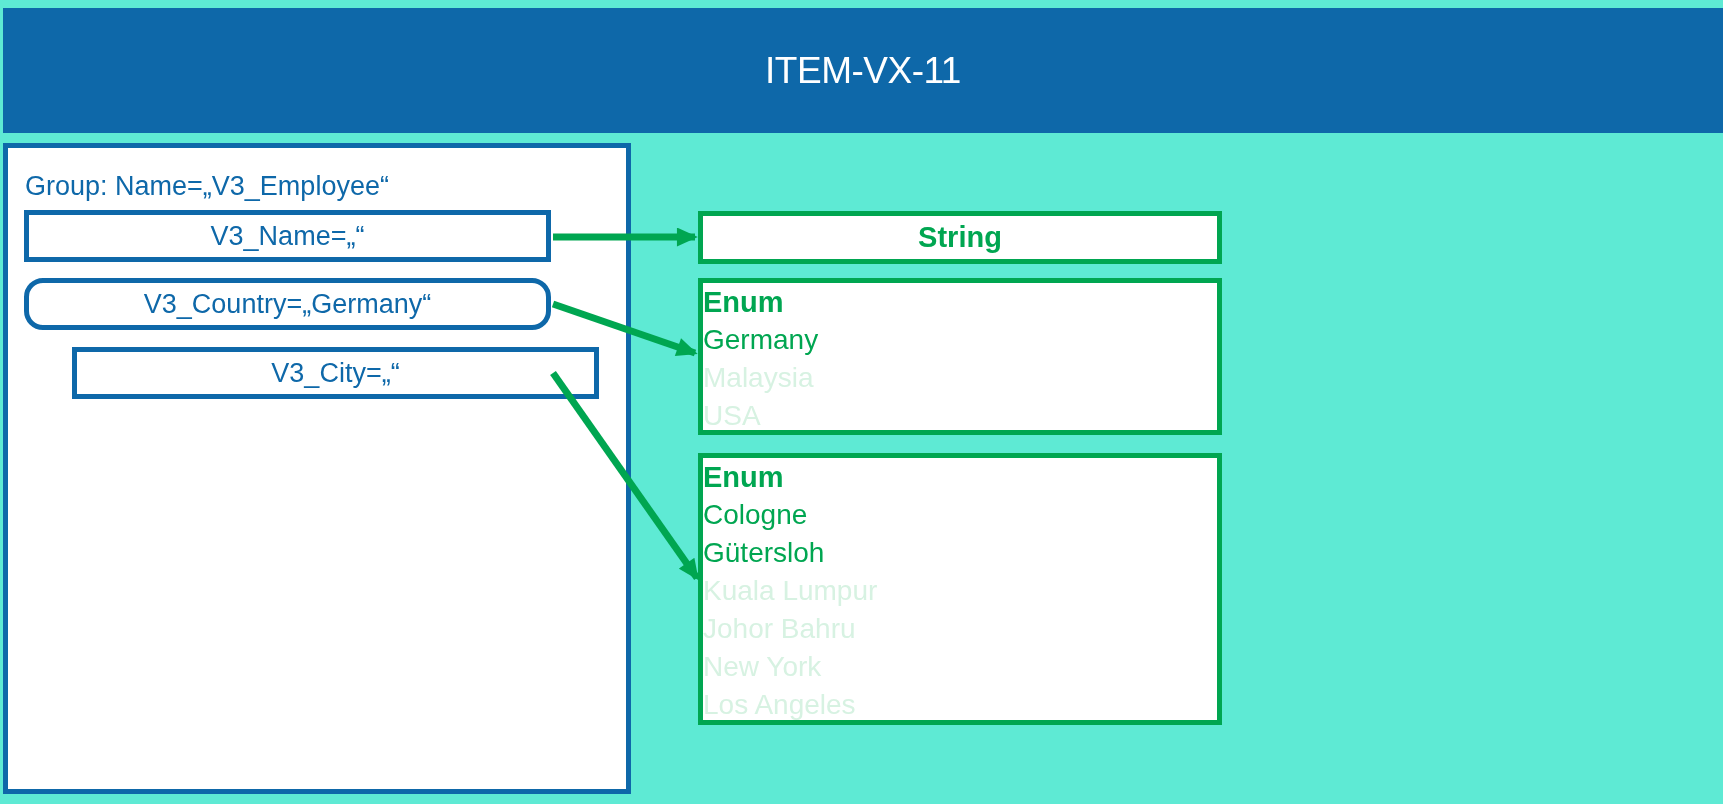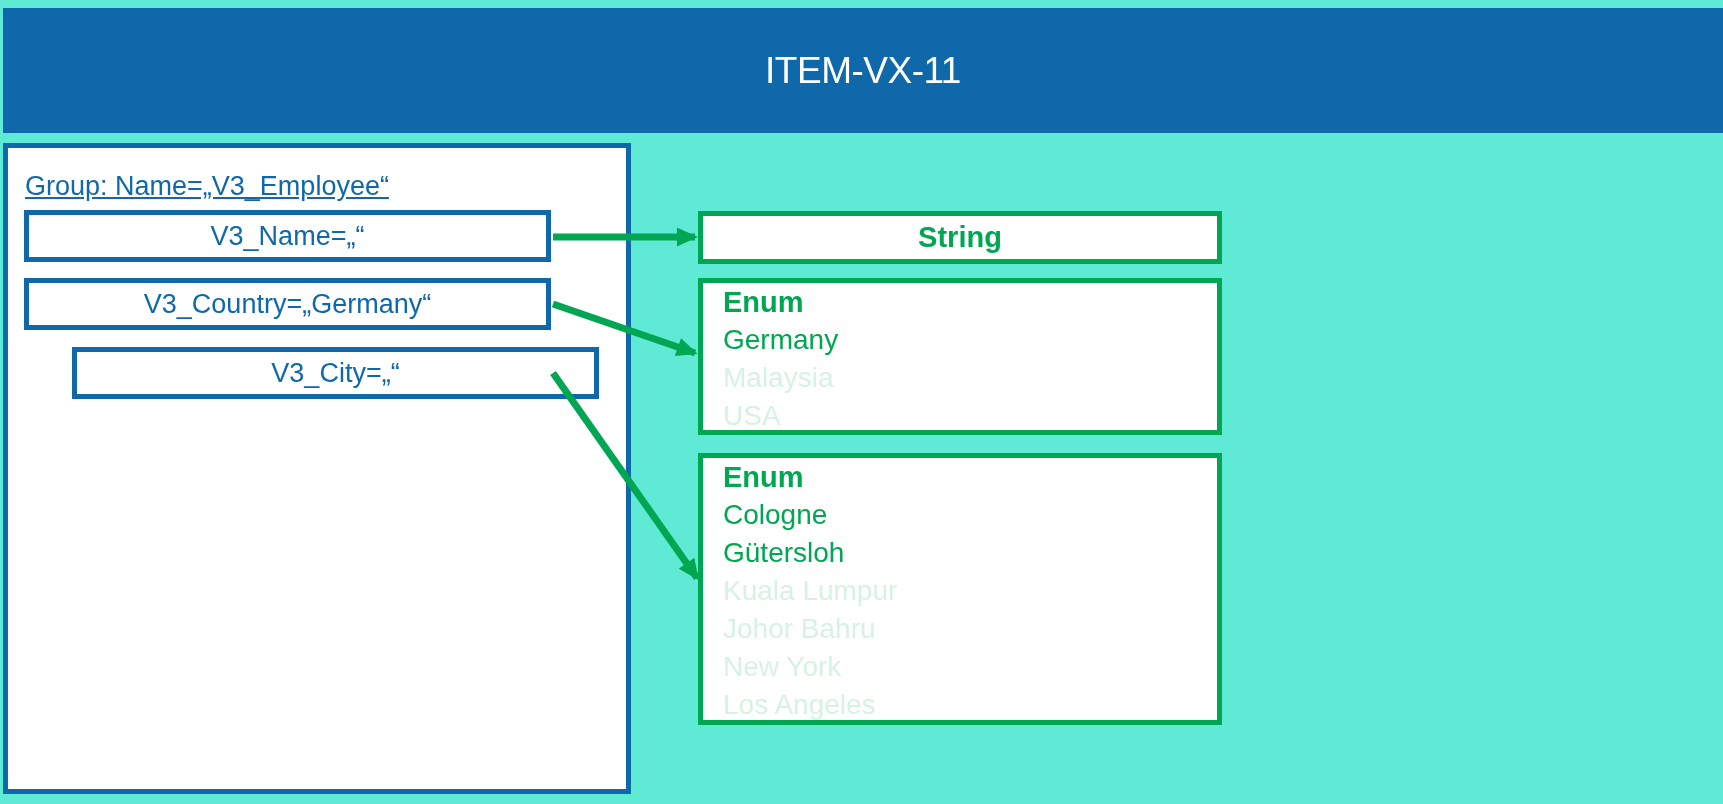--- a/index.html
+++ b/index.html
@@ -3,35 +3,35 @@
 <meta charset="utf-8">
 <style>
   html,body { margin:0; padding:0; background:#ffffff; }
   .page { position:relative; width:1723px; height:804px; background:#5eead4; overflow:hidden;
           font-family:"Liberation Sans", sans-serif; }
   .titlebar { position:absolute; left:3px; top:8px; width:1720px; height:125px;
               background:var(--blue); display:flex; align-items:center; justify-content:center; }
   .titlebar span { color:#ffffff; font-size:37px; letter-spacing:-0.5px; }
   .group-box { position:absolute; left:3px; top:143px; width:628px; height:651px;
                border:5px solid var(--blue); box-sizing:border-box; background:#fff; }
-  .group-label { position:absolute; left:25px; top:171px; font-size:27px; color:var(--blue);text-decoration:underline; }
+  .group-label { position:absolute; left:25px; top:171px; font-size:27px; color:var(--blue); }
   .field { position:absolute; left:24px; width:527px; height:52px; border:5px solid var(--blue);
            box-sizing:border-box; display:flex; align-items:center; justify-content:center;
            background:#fff; }
   .field span { color:var(--blue); font-size:27px; }
   .field-0 { top:210px;align-items:center; }
-  .field-1 { top:278px; }
+  .field-1 { top:278px;border-radius:19px; }
   .field-2 { top:347px;margin-left:48px; }
   .type-box { position:absolute; left:698px; width:524px; border:5px solid var(--green);
               box-sizing:border-box; background:#fff; color:var(--green);
               font-size:28px; overflow:hidden; }
   .string-box { top:211px; height:53px; display:flex; align-items:center; justify-content:center; }
   .enum-country { top:278px; height:157px; }
   .enum-city { top:453px; height:272px; }
-  .type-line { line-height:38px; height:38px;margin-left:20px; }
+  .type-line { line-height:38px; height:38px; }
   .type-title { font-weight:700; font-size:29px; }
   .faded { color:var(--green-faded); }
   svg.arrows { position:absolute; left:0; top:0; pointer-events:none; }
 </style>
 </head>
 <body>
 
 <div class="page">
 
   <header class="titlebar">

